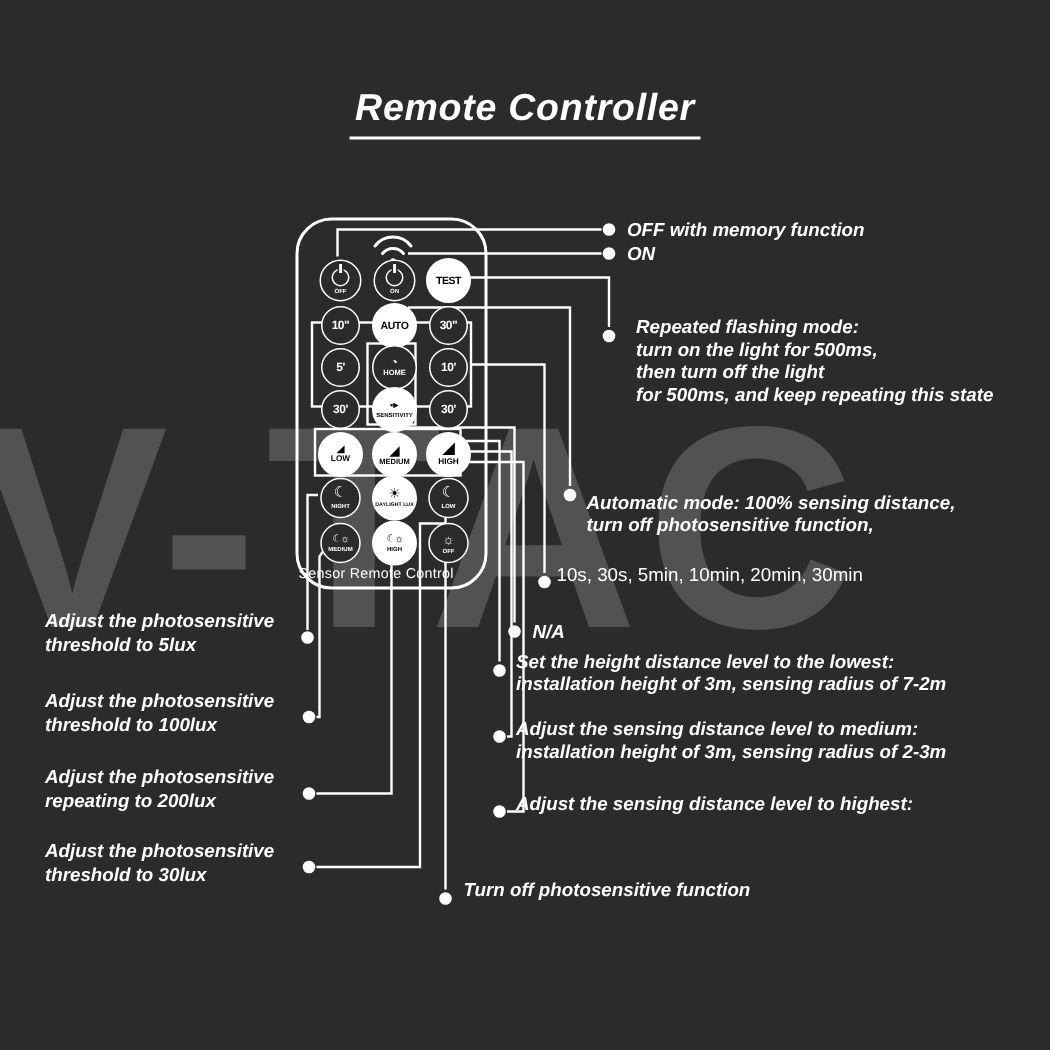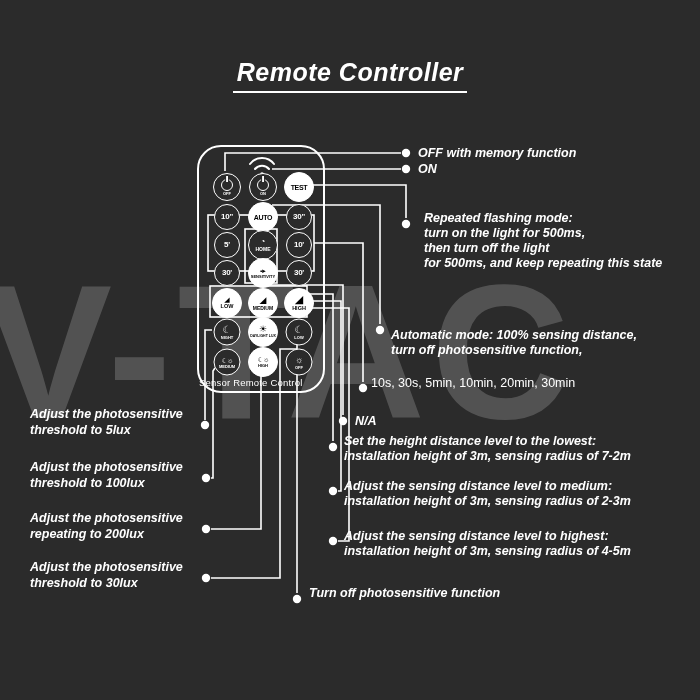--- a/index.html
+++ b/index.html
@@ -219,21 +219,20 @@
 <div class="co" style="left:344px;top:434px">
   <div>Set the height distance level to the lowest:</div>
   <div>installation height of 3m, sensing radius of 7-2m</div>
 </div>
 <div class="co" style="left:344px;top:479px">
   <div>Adjust the sensing distance level to medium:</div>
   <div>installation height of 3m, sensing radius of 2-3m</div>
 </div>
 <div class="co" style="left:344px;top:529px">
   <div>Adjust the sensing distance level to highest:</div>
-  <div>installation height of 3m, sensing radius of 4-5m</div>
 </div>
 <div class="co" style="left:309px;top:586px">
   <div>Turn off photosensitive function</div>
 </div>
 
 <div class="co co-left" style="left:30px;top:406px;width:163px">
   <div>Adjust the photosensitive</div>
   <div>threshold to 5lux</div>
 </div>
 <div class="co co-left" style="left:30px;top:459px;width:163px">

